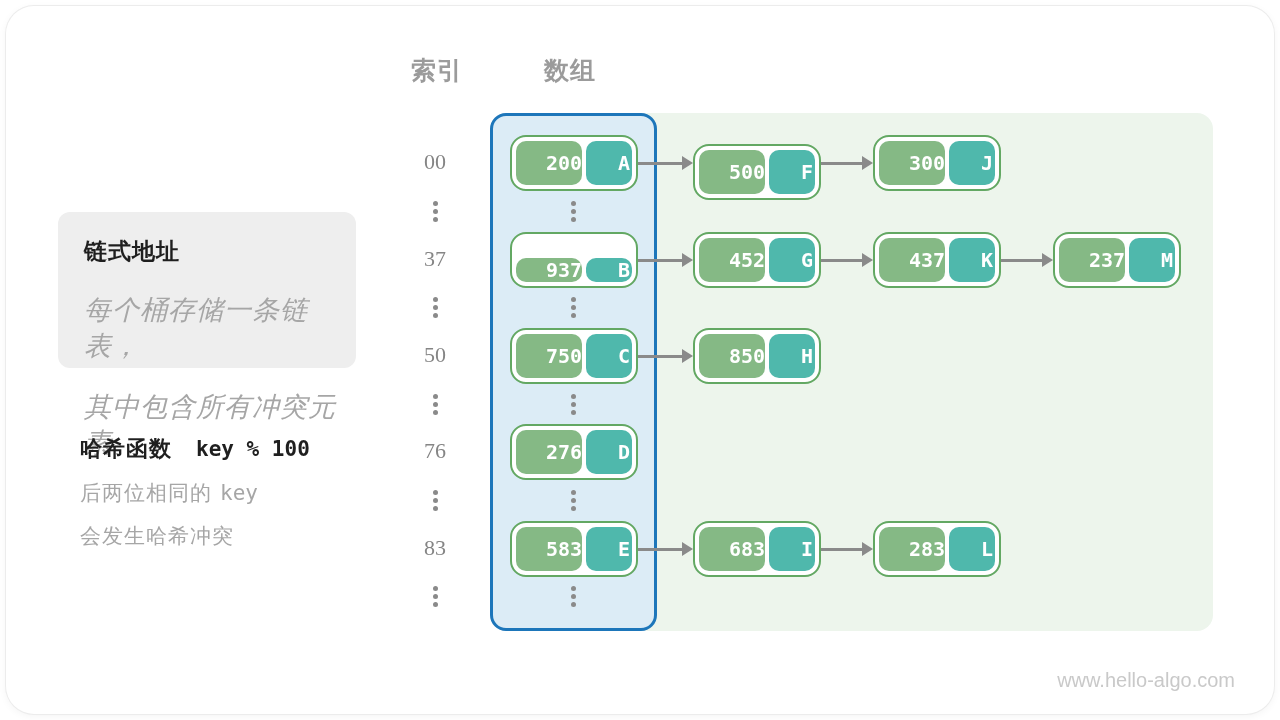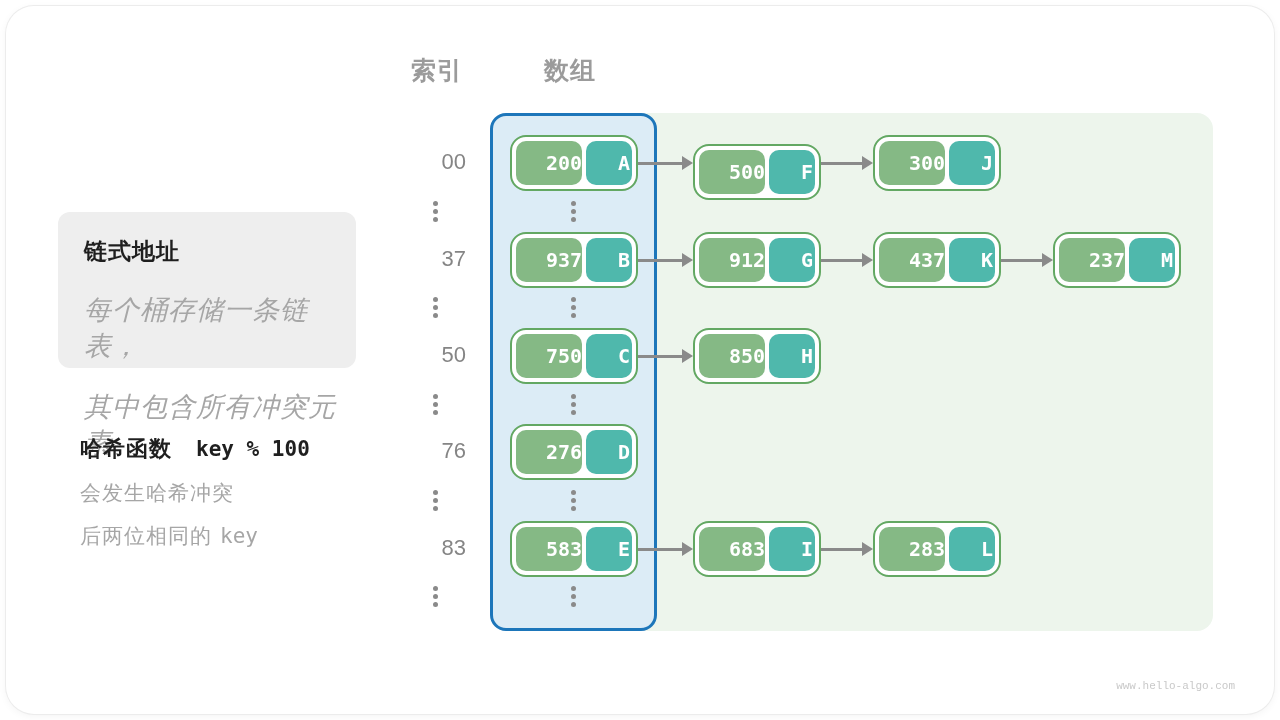--- a/index.html
+++ b/index.html
@@ -19,22 +19,22 @@
                    margin-left:2px; letter-spacing:0; }
 
   
   .green-panel { position:absolute; left:494px; top:107px; width:713px; height:518px;
                  background:var(--panel-green,#edf5ec); border-radius:16px; }
   .blue-col { position:absolute; left:484px; top:107px; width:167px; height:518px;
               background:var(--column-blue-bg,#dcecf6);
               border:3px solid var(--column-blue-border,#1d76ba); border-radius:16px; }
 
   
-  .idx { position:absolute; width:62px; text-align:right;
-         font-family:Liberation Sans, sans-serif; font-size:22px;
+  .idx { position:absolute; width:62px; text-align:center;
+         font-family:Liberation Serif, serif; font-size:22px;
          color:var(--index-gray,#858585); }
   .node { position:absolute; width:128px; height:56px; background:#fff;
           border:2px solid var(--node-border-green,#63a863); border-radius:16px;
           display:flex; padding:4px; gap:4px; }
   .cell { flex:1; border-radius:10px; color:#fff; display:flex; align-items:center;
           justify-content:center; font-family:"DejaVu Sans Mono", monospace;
           font-size:20px; font-weight:bold;padding-left:30px; }
   .cell.key { flex:1.08; background:var(--key-green,#85b985); }
   .cell.val { background:var(--value-teal,#4fb8ac); }
 
@@ -63,21 +63,21 @@
   .hash-note { position:absolute; left:74px; top:428px; }
   .hash-title { font-size:22px; font-weight:bold; color:#1f1f1f; letter-spacing:1px; }
   .hash-title .mono { font-family:"DejaVu Sans Mono", monospace; margin-left:24px;
                       letter-spacing:0; font-size:21px; }
   .hash-line { font-size:21px; color:var(--body-gray,#a6a6a6); margin-top:15px;
                letter-spacing:1px; }
   .hash-line .mono { font-family:"DejaVu Sans Mono", monospace; margin-left:8px;
                      letter-spacing:0; }
 
   .watermark { position:absolute; right:39px; bottom:22px;
-               font-family:Liberation Mono, monospace; font-size:11px;
+               font-family:Liberation Sans, sans-serif; font-size:20px;
                color:var(--watermark-gray,#c9c9c9); }
 </style>
 </head>
 <body>
 
 <div class="canvas">
 
   <div class="hdr hdr-index">索引</div>
   <div class="hdr hdr-array">数组</div>
 
@@ -94,27 +94,27 @@
       <div class="node" style="left: 687px; top: 138px;">
         <div class="cell key">500</div>
         <div class="cell val">F</div>
       </div>
       <div class="arrow" style="left: 815px; top: 150px; width: 52px;"></div>
       <div class="node" style="left: 867px; top: 129px;">
         <div class="cell key">300</div>
         <div class="cell val">J</div>
       </div>
       <div class="idx" style="left: 398px; top: 240px;">37</div>
-      <div class="node" style="left: 504px; top: 226px;">
+      <div class="node" style="left: 504px; top: 226px; align-items: flex-end;">
         <div class="cell key">937</div>
         <div class="cell val">B</div>
       </div>
       <div class="arrow" style="left: 632px; top: 247px; width: 55px;"></div>
       <div class="node" style="left: 687px; top: 226px;">
-        <div class="cell key">912</div>
+        <div class="cell key">452</div>
         <div class="cell val">G</div>
       </div>
       <div class="arrow" style="left: 815px; top: 247px; width: 52px;"></div>
       <div class="node" style="left: 867px; top: 226px;">
         <div class="cell key">437</div>
         <div class="cell val">K</div>
       </div>
       <div class="arrow" style="left: 995px; top: 247px; width: 52px;"></div>
       <div class="node" style="left: 1047px; top: 226px;">
         <div class="cell key">237</div>
@@ -205,20 +205,20 @@
   <div class="info-box">
     <div class="info-title">链式地址</div>
     <div class="info-line">每个桶存储一条链表，</div>
     <div class="info-line">其中包含所有冲突元素</div>
   </div>
 
   <div class="hash-note">
     <div class="hash-title">
       <span>哈希函数</span><span class="mono">key % 100</span>
     </div>
-    <div class="hash-line">会发生哈希冲突</div>
     <div class="hash-line">
       <span>后两位相同的</span><span class="mono">key</span>
     </div>
+    <div class="hash-line">会发生哈希冲突</div>
   </div>
 
   <div class="watermark">www.hello-algo.com</div>
 </div>
 
 </body></html>

